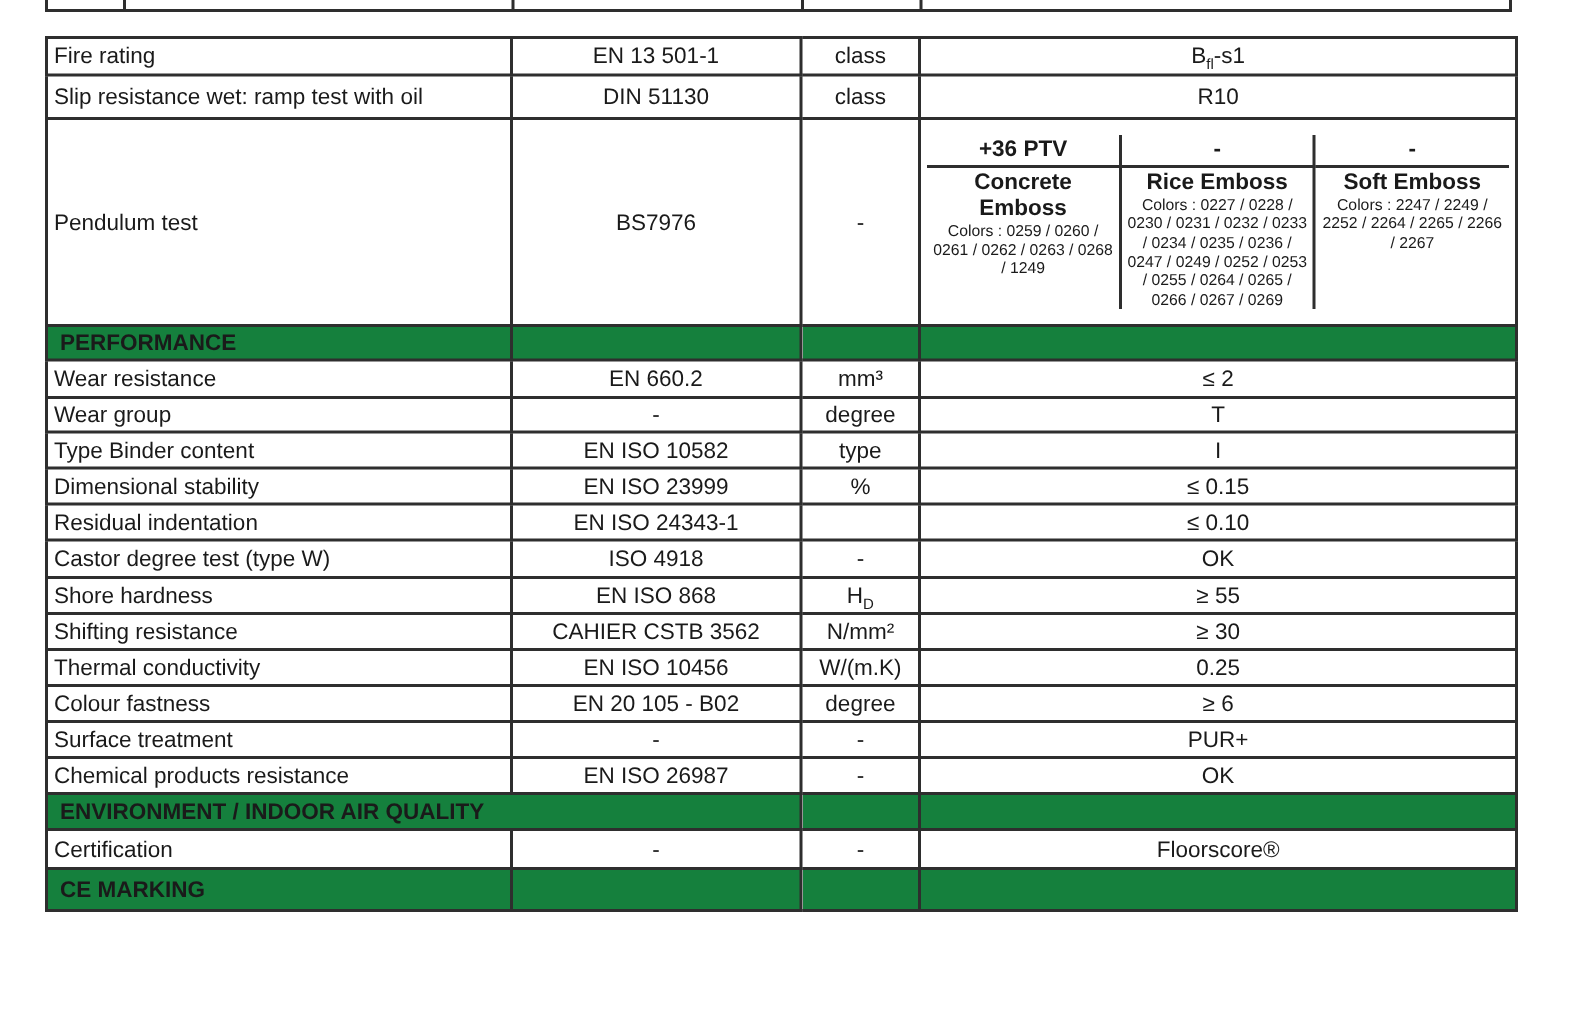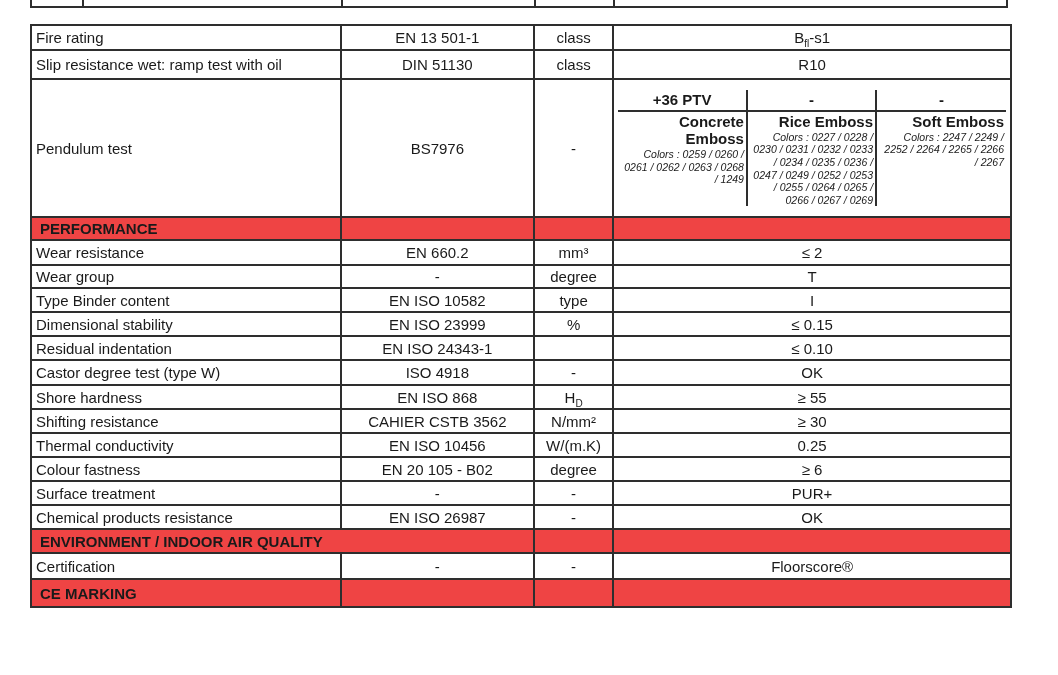--- a/index.html
+++ b/index.html
@@ -10,35 +10,35 @@
              border-left:2px solid #2e2e2e;border-right:2px solid #2e2e2e;
              border-bottom:2px solid #2e2e2e;box-sizing:border-box;}
   #top-strip .stub{position:absolute;top:0;width:2px;height:8px;background:#2e2e2e;}
   
   table.spec{position:absolute;left:30px;top:24px;width:982px;border-collapse:collapse;
              table-layout:fixed;border:2px solid #2e2e2e;border-top:none;}
   table.spec td{border:2px solid #2e2e2e;font-size:15px;vertical-align:middle;
                 padding:1px 4px;overflow:hidden;}
   td.c-prop{text-align:left;padding-left:8px;}
   td.c-std,td.c-unit,td.c-val{text-align:center;}
-  tr.section td{background:#ef4444;}
+  tr.section td{background:#15803d;}
   tr.section td.sec-label{font-weight:bold;text-align:left;padding-left:8px;white-space:nowrap;}
   sub.small{font-size:10px;line-height:0;}
   
   td.pend-val{padding:0;vertical-align:top;}
   table.sub{width:100%;height:100%;border-collapse:collapse;table-layout:fixed;}
   table.sub td{border:2px solid #2e2e2e;padding:0 2px;text-align:center;}
   table.sub tr:first-child td{border-top:none;}
   table.sub td:first-child{border-left:none;}
   table.sub td:last-child{border-right:none;}
-  table.sub tr:last-child td{border-bottom:none;text-align:right;}
+  table.sub tr:last-child td{border-bottom:none;}
   table.sub td.sub-head{font-weight:bold;height:20px;font-size:15px;}
   table.sub td.sub-cell{vertical-align:top;padding-top:1px;}
   .emboss-title{display:inline-block;max-width:110px;font-weight:bold;font-size:15px;line-height:1.15;}
-  .emboss-colors{font-size:10.5px;line-height:1.2;margin-top:1px;font-style:italic;}
+  .emboss-colors{font-size:10.5px;line-height:1.2;margin-top:1px;}
 </style>
 </head>
 <body>
 
 <div id="page">
 
   <div id="top-strip">
     <div class="stub" style="left:50px"></div>
     <div class="stub" style="left:309px"></div>
     <div class="stub" style="left:502px"></div>

